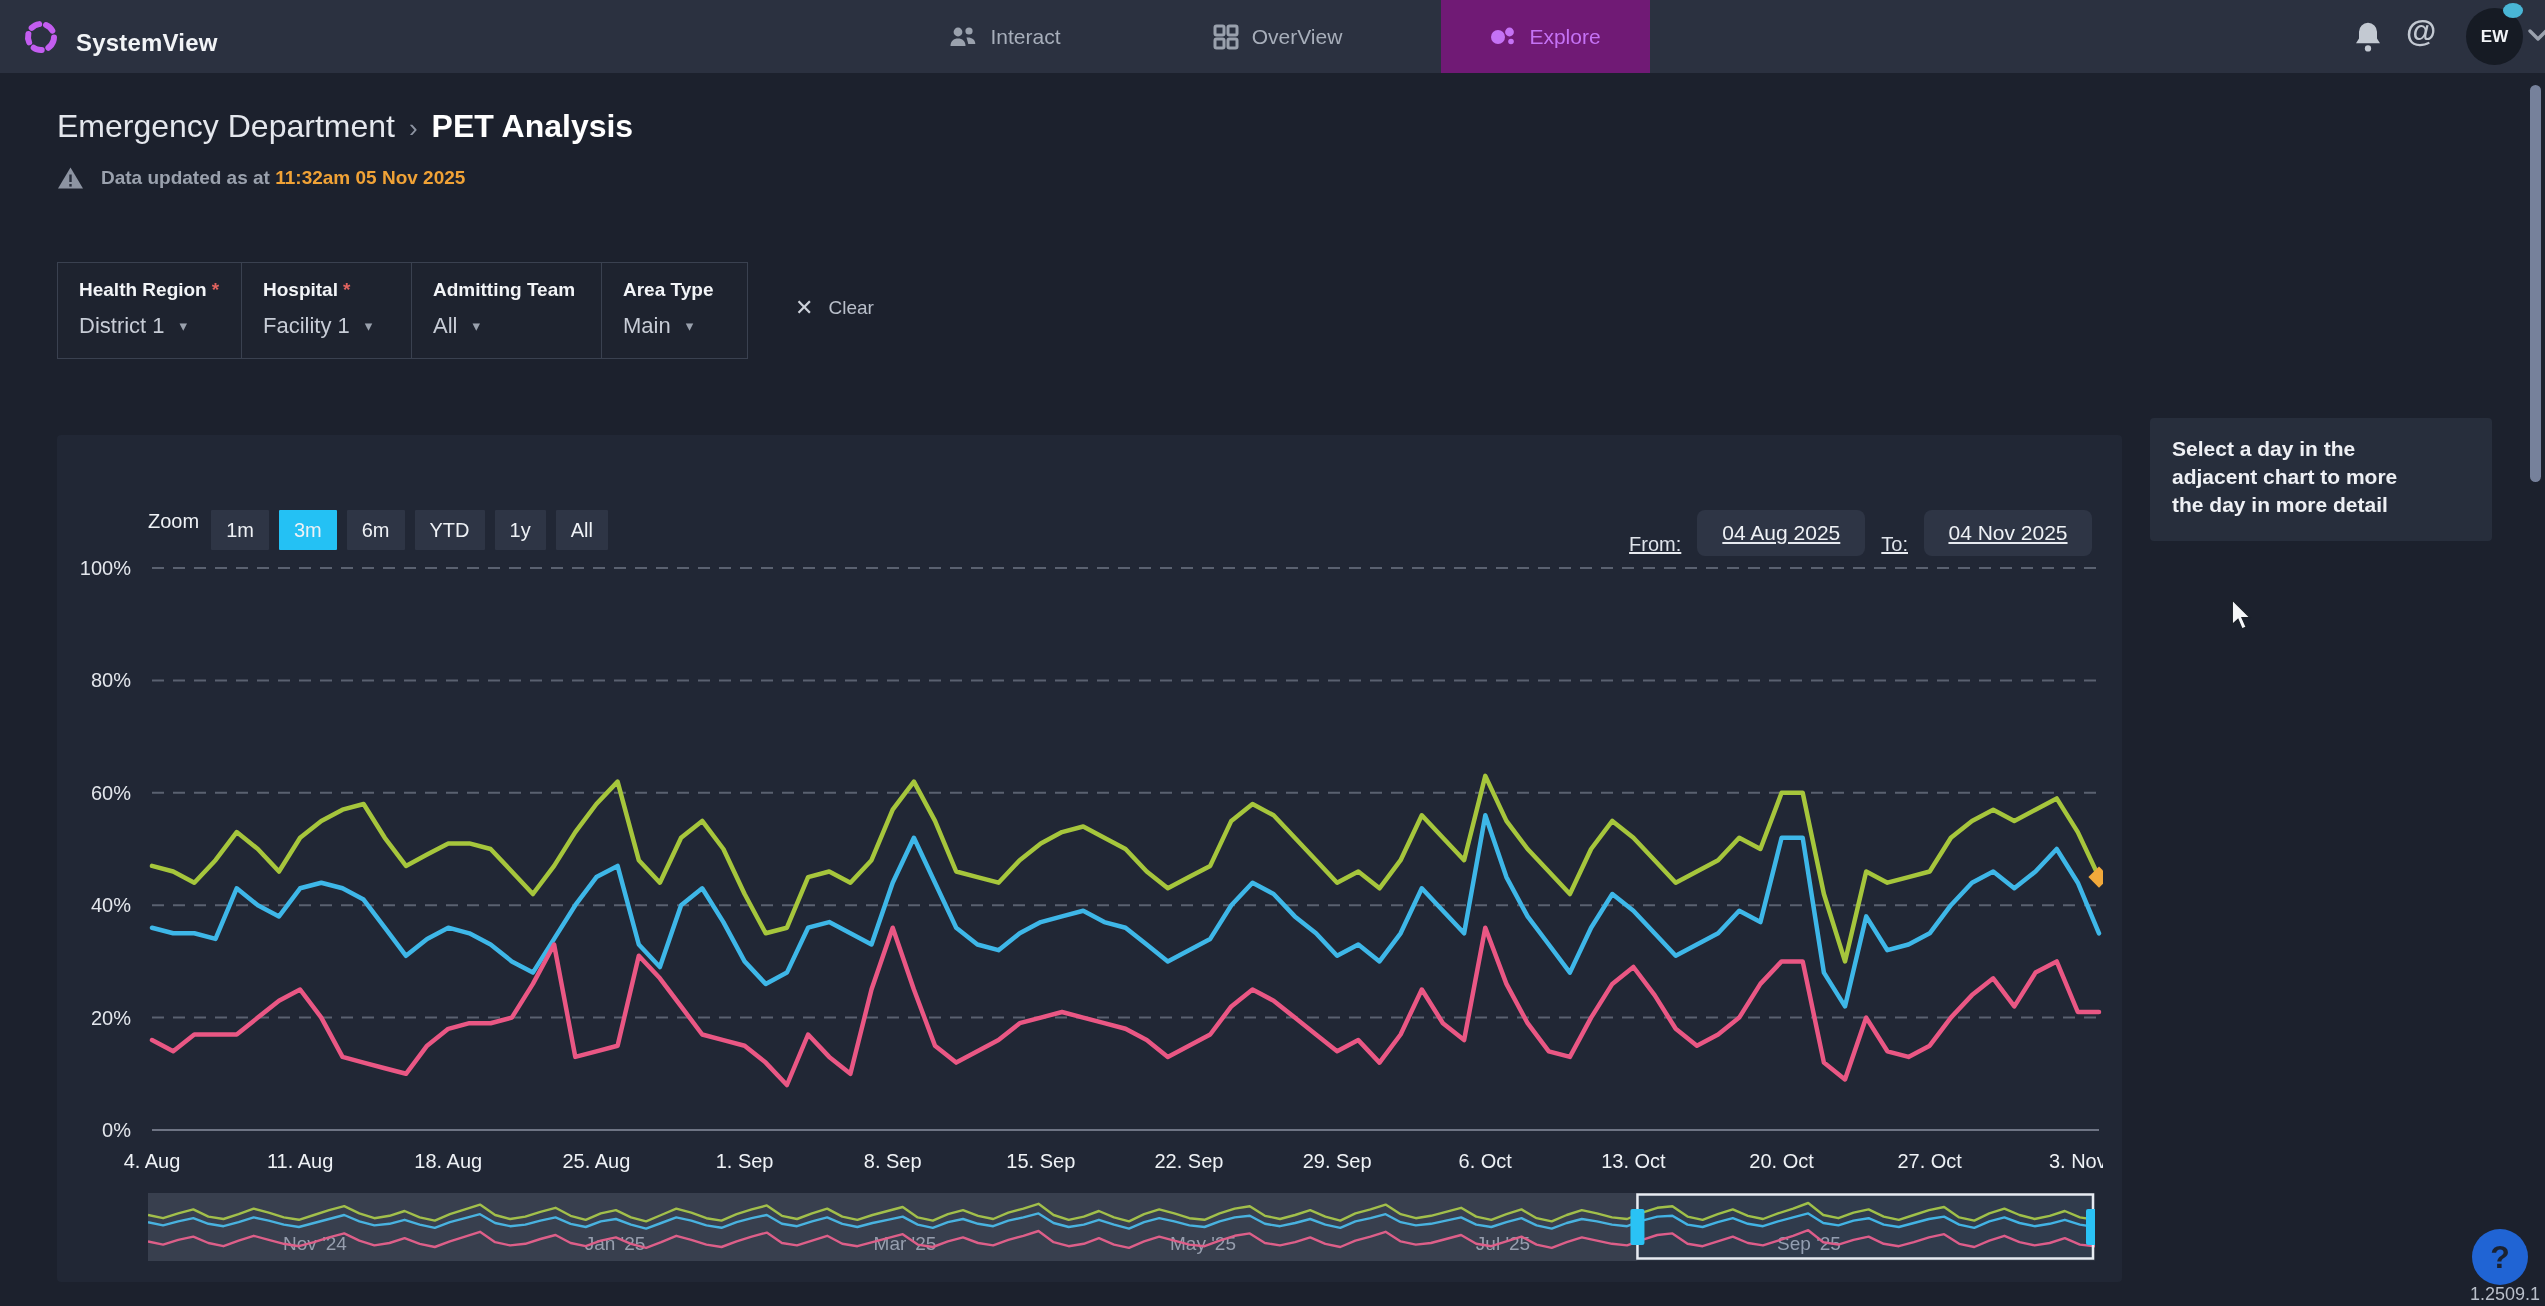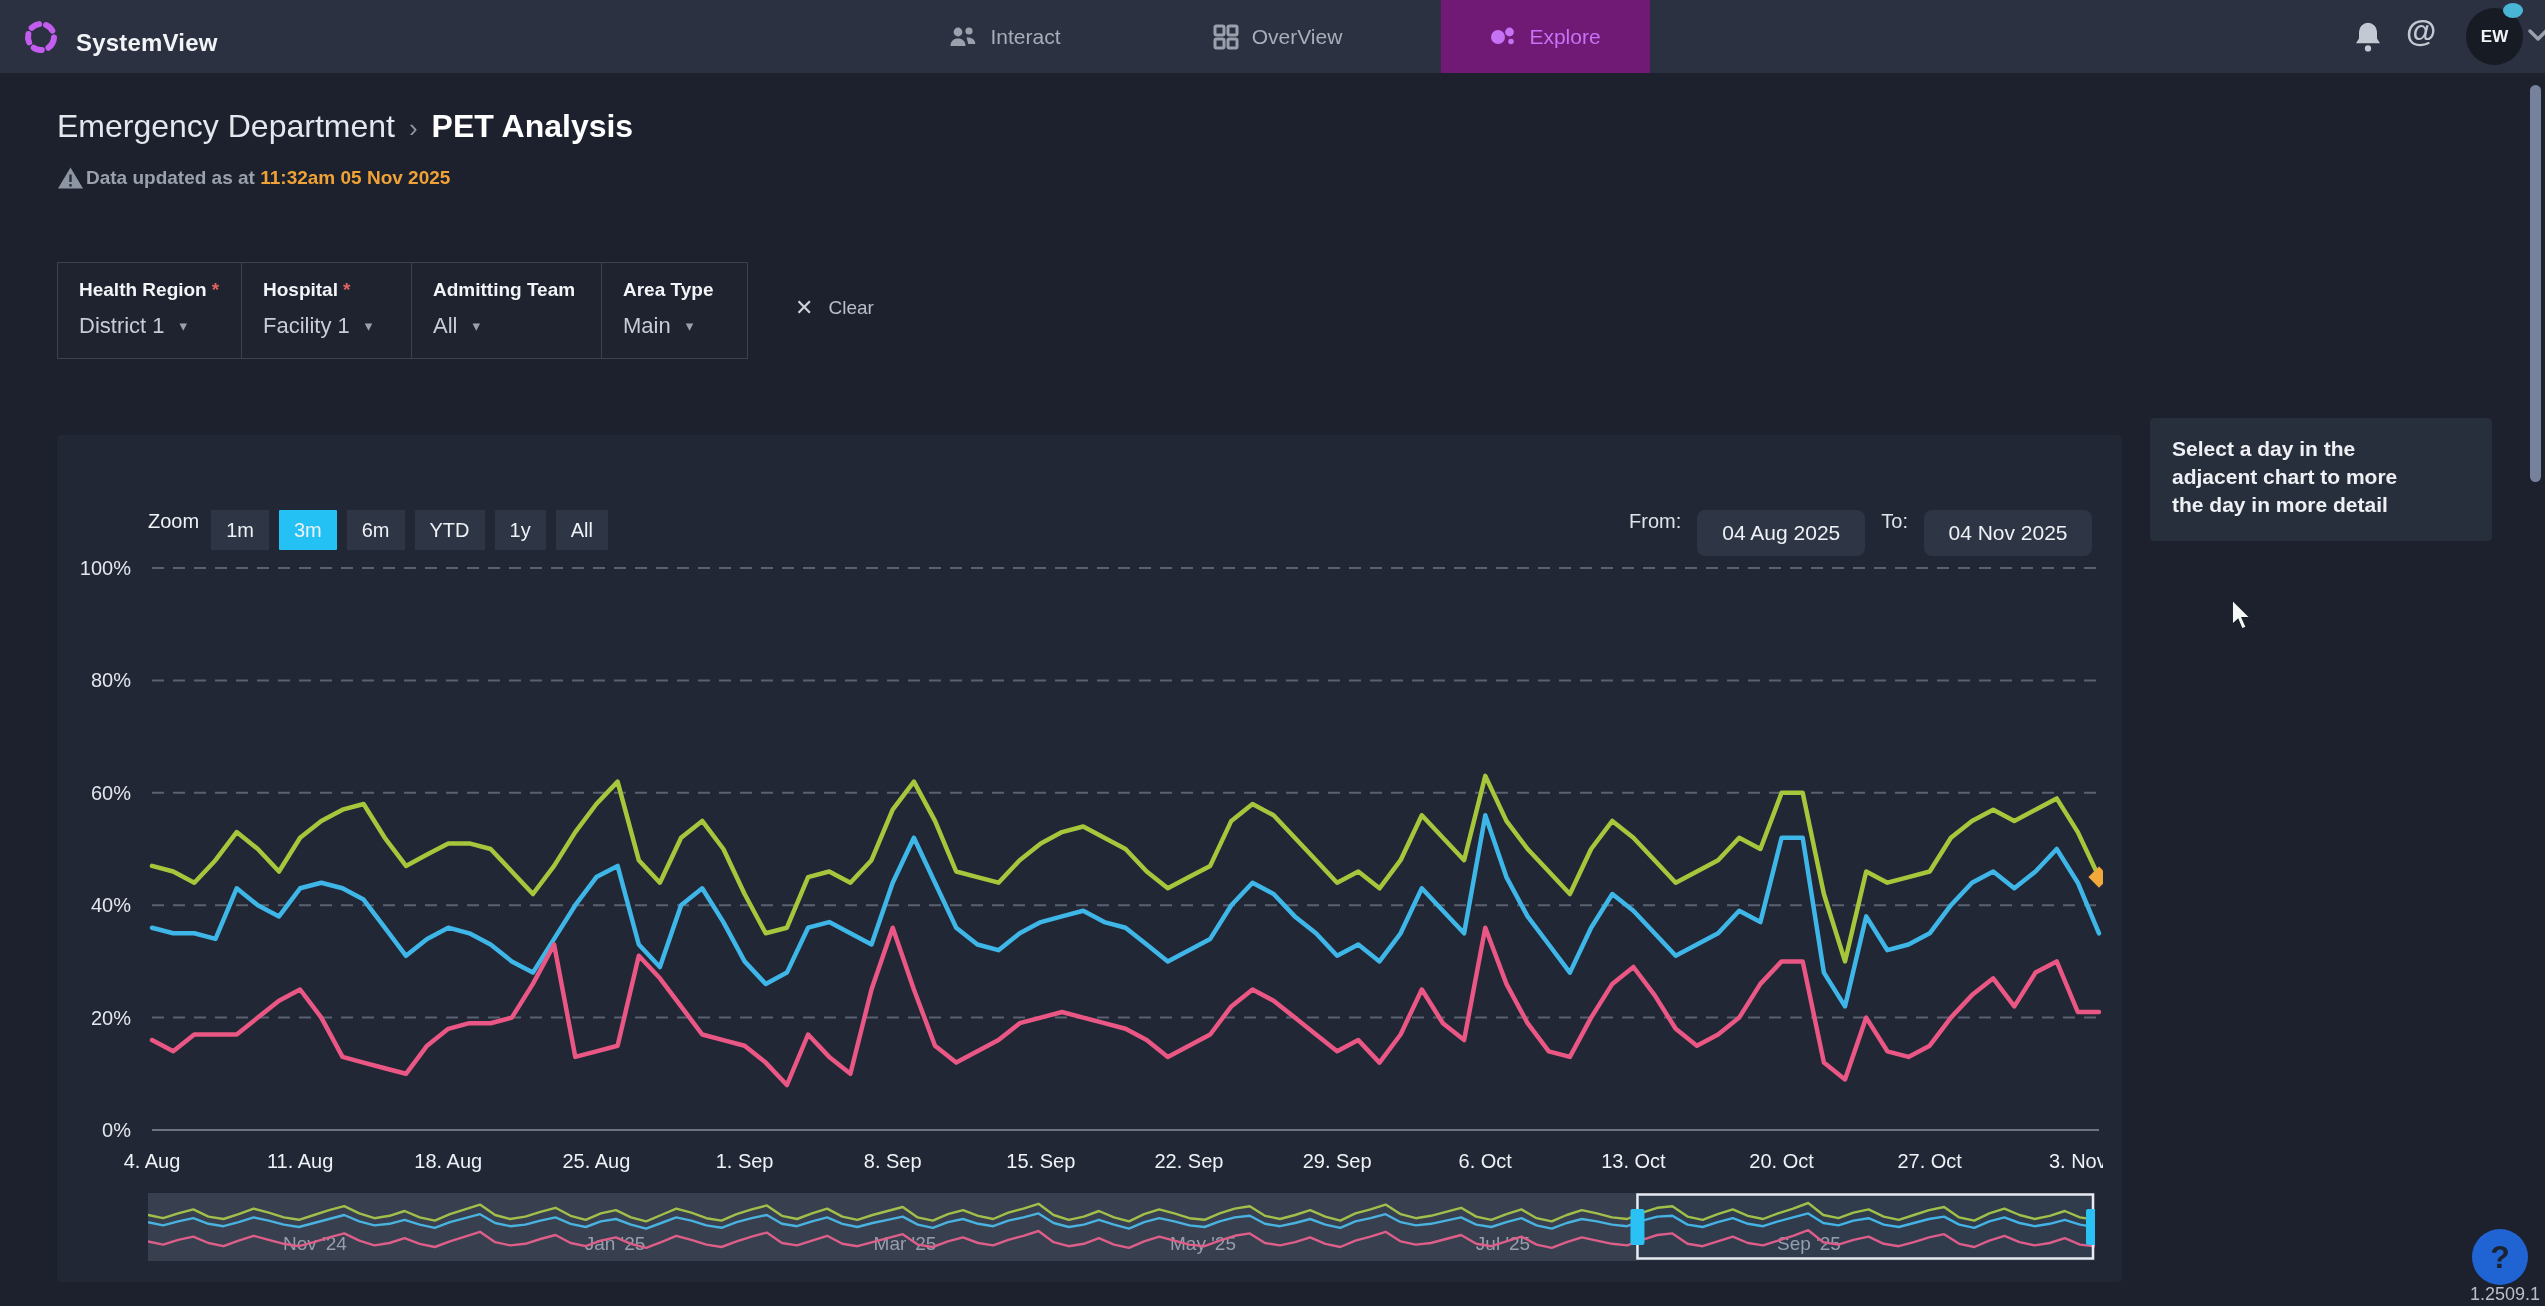--- a/index.html
+++ b/index.html
@@ -20,21 +20,21 @@
           background:#161b24;display:flex;align-items:center;justify-content:center;
           font-size:17px;font-weight:700;color:#f2f4f7;}
   .avatar-badge{position:absolute;left:2503px;top:3px;width:20px;height:15px;border-radius:50%;
           background:#49b6d6;}
   .avatar-chevron{position:absolute;left:2527px;top:27px;}
   
   .breadcrumb{position:absolute;left:57px;top:108px;font-size:32px;display:flex;gap:14px;align-items:baseline;}
   .crumb-section{color:#e4e7ed;font-weight:400;}
   .crumb-sep{color:#8d94a2;font-size:26px;}
   .crumb-page{color:#ffffff;font-weight:700;}
-  .status-row{position:absolute;left:57px;top:166px;display:flex;align-items:center;gap:2px;}
+  .status-row{position:absolute;left:57px;top:166px;display:flex;align-items:center;gap:17px;}
   .status-text{font-size:19px;font-weight:700;color:#9aa1ad;}
   .status-text b{color:#f0a236;font-weight:700;}
   
   .filter-box{position:absolute;left:57px;top:262px;height:95px;display:flex;
               border:1px solid #3a4150;background:rgba(255,255,255,0.01);}
   .filter-cell{border-right:1px solid #3a4150;padding:16px 0 0 21px;box-sizing:border-box;}
   .filter-cell:last-child{border-right:none;}
   .f-label{font-size:19px;font-weight:700;color:#f2f4f7;}
   .f-req{color:#e0635f;margin-left:5px;}
   .f-value{margin-top:12px;font-size:22px;color:#c7ccd6;display:flex;align-items:center;gap:15px;}
@@ -47,21 +47,21 @@
   .panel-header{position:absolute;left:0;top:0;width:100%;height:57px;background:#2a3240;
                 border-radius:4px 4px 0 0;display:flex;align-items:center;}
   .panel-title{margin-left:24px;font-size:21px;font-weight:700;color:#f2f4f7;}
   .panel-spinner{position:absolute;right:22px;top:12px;}
   .toolbar{position:absolute;left:0;top:70px;width:100%;height:50px;}
   .zoom-group{position:absolute;left:91px;top:5px;display:flex;gap:10px;}
   .zoom-label{font-size:20px;color:#eef1f5;margin-right:2px;}
   .zbtn{height:40px;padding:0 15px;border-radius:1px;background:#2e3545;color:#eef1f5;font-size:20px;
         display:flex;align-items:center;justify-content:center;cursor:pointer;}
   .zbtn.active{background:#24c1f4;}
-  .range-group{position:absolute;right:30px;top:5px;display:flex;align-items:flex-start;gap:16px;}
+  .range-group{position:absolute;right:30px;top:5px;display:flex;align-items:flex-end;gap:16px;text-decoration:underline;}
   .range-label{font-size:20px;color:#dfe3ea;}
   .date-input{width:168px;height:46px;border-radius:8px;background:#2e3545;color:#eef1f5;font-size:21px;
         display:flex;align-items:center;justify-content:center;cursor:pointer;}
   #main-chart{position:absolute;left:-4px;top:115px;width:2050px;height:635px;}
   #navigator{position:absolute;left:91px;top:758px;width:1947px;height:68px;cursor:pointer;}
   
   .side-panel{position:absolute;left:2150px;top:418px;width:342px;box-sizing:border-box;
               background:#272e3c;border-radius:4px;padding:17px 22px 22px 22px;}
   .side-msg{font-size:21px;font-weight:700;line-height:1.33;color:#eef0f4;width:240px;}
   

